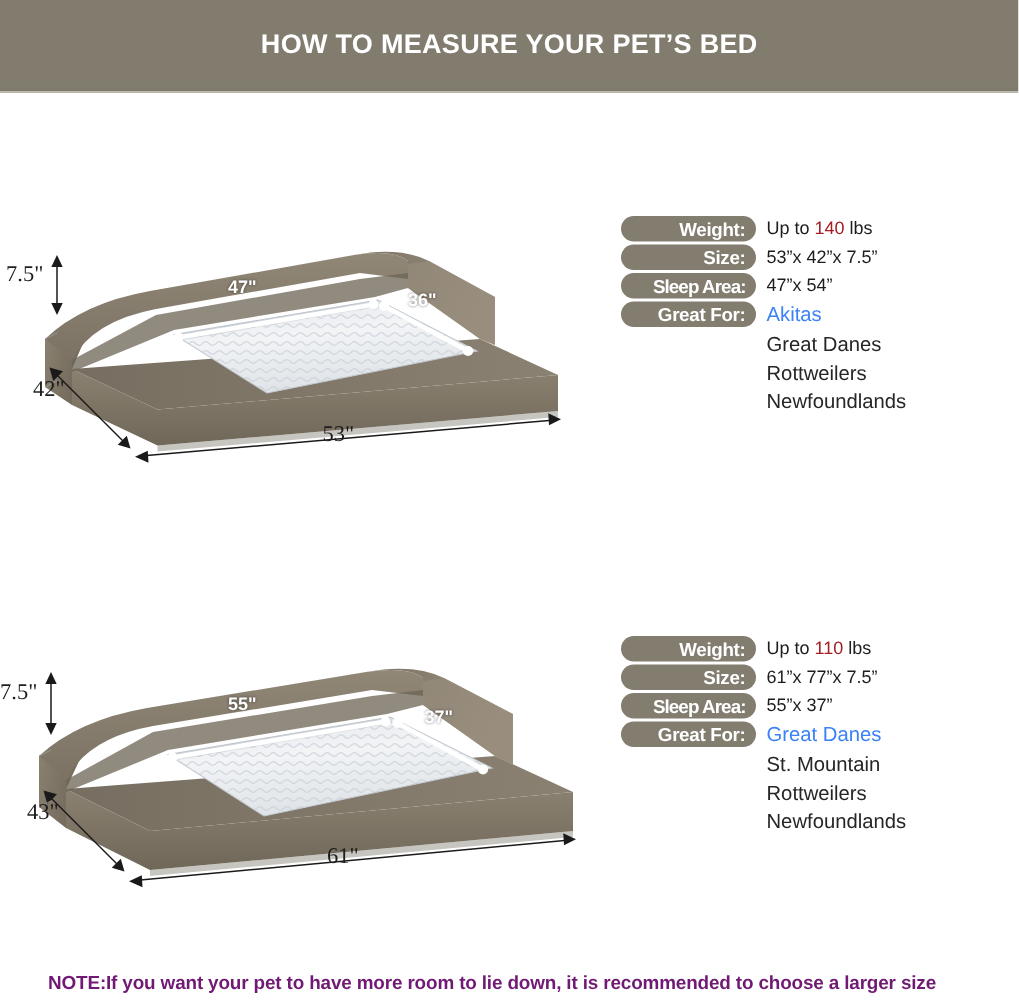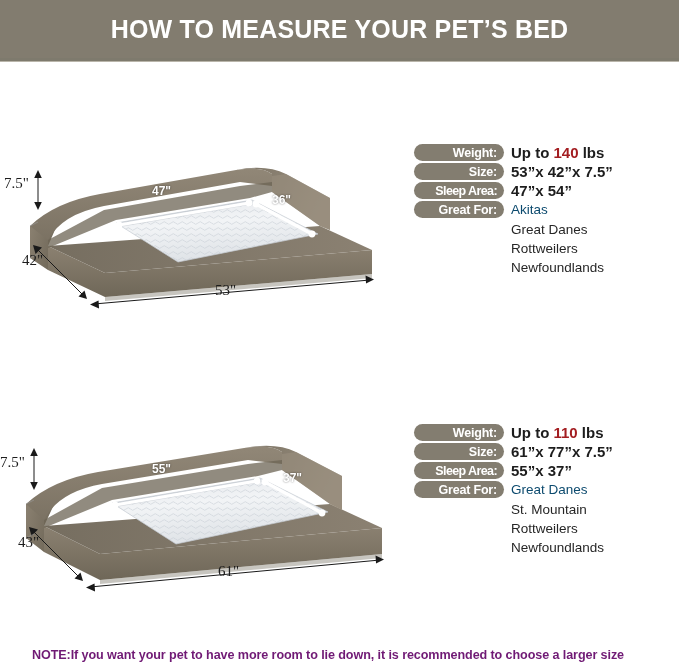--- a/index.html
+++ b/index.html
@@ -21,21 +21,21 @@
     left: 0; top: 0;
     width: 679px;
     height: 58px;
     background: #827c6f;
     display: flex;
     align-items: center;
     justify-content: center;
   }
   .header-title {
     color: #ffffff;
-    font-size: 25px;
+    font-size: 18px;
     font-weight: bold;
     letter-spacing: 0.2px;
     font-family: "Liberation Sans", sans-serif;
     white-space: nowrap;
   }
   .header-rule {
     position: absolute;
     left: 0; top: 58px;
     width: 679px;
     height: 3px;
@@ -110,43 +110,42 @@
     display: flex;
     align-items: center;
     justify-content: flex-end;
     padding-right: 7px;
     flex: 0 0 auto;
     letter-spacing: -0.2px;
   }
   .badge.wide-fit { letter-spacing: -0.6px; }
   .spec-value {
     margin-left: 7px;
-    font-size: 15px;
+    font-size: 12px;
     color: #1d1d1d;
     font-family: "Liberation Sans", sans-serif;
     line-height: 17px;
     white-space: nowrap;
-    font-weight: bold;
   }
   .spec-value .hl { color: #a31d21; }
   .breed-list {
     margin-left: 97px;
     margin-top: 0;
   }
   .breed-item {
     font-size: 13.5px;
     color: #262626;
     font-family: "Liberation Sans", sans-serif;
     line-height: 19px;
     white-space: nowrap;
   }
   .breed-first {
     margin-left: 7px;
     font-size: 13.5px;
-    color: #0c4a6e;
+    color: #3b82f6;
     font-family: "Liberation Sans", sans-serif;
     line-height: 17px;
     white-space: nowrap;
   }
 
   
   .note {
     position: absolute;
     left: 32px;
     top: 648px;

